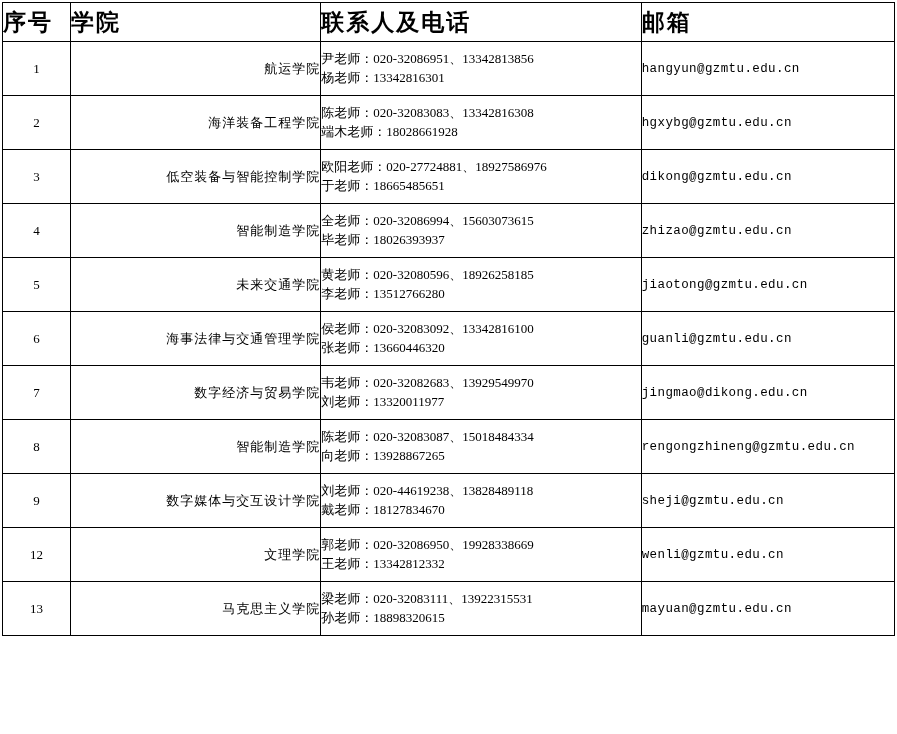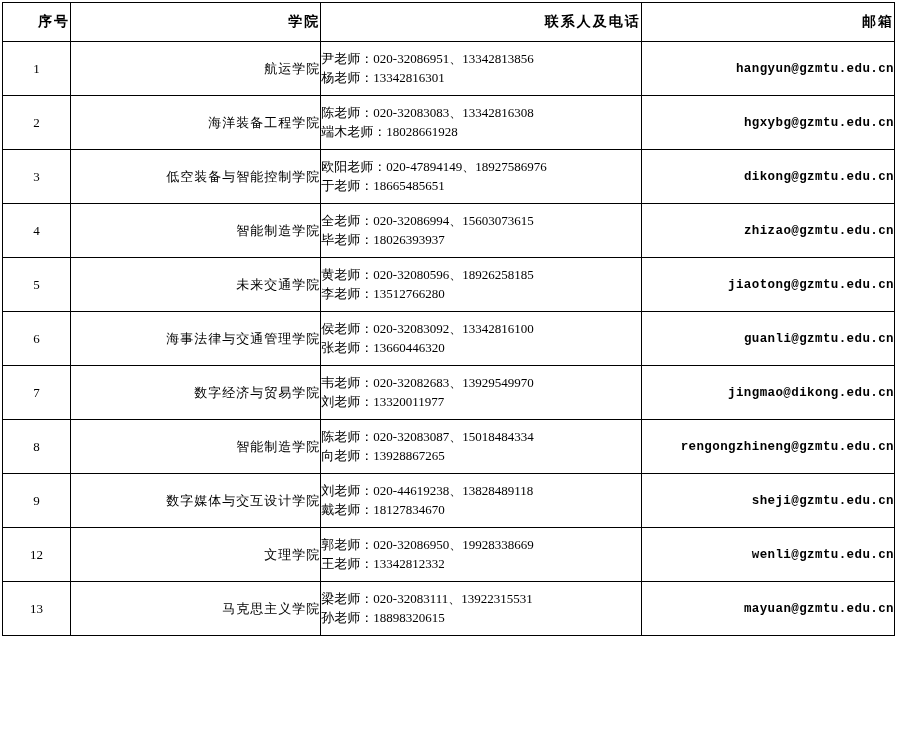--- a/index.html
+++ b/index.html
@@ -21,23 +21,23 @@
     table-layout: fixed;
   }
   table.contact-table th,
   table.contact-table td {
     border: 1px solid #000000;
     padding: 0;
     vertical-align: middle;
   }
   thead th {
     height: 38px;
-    font-size: 14px;
+    font-size: 23px;
     font-weight: bold;
-    text-align: right;
+    text-align: left;
     letter-spacing: 2px;
   }
   .col-index   { width: 68px; }
   .col-college { width: 250px; }
   .col-contact { width: 320px; }
   .col-email   { width: 253px; }
 
   tbody td {
     height: 53px;
     font-size: 13px;
@@ -54,25 +54,24 @@
   td.cell-contact {
     text-align: left;
     padding: 4px 0 4px 10px;
     line-height: 1.45;
   }
   td.cell-contact .line {
     white-space: nowrap;
     font-family: Liberation Serif, serif;
   }
   td.cell-email {
-    text-align: right;
+    text-align: left;
     font-family: "Liberation Mono", monospace;
     font-size: 12.5px;
     letter-spacing: 0.4px;
-    font-weight: bold;
   }
 </style>
 </head>
 <body>
 
 <table class="contact-table">
   <colgroup>
     <col class="col-index">
     <col class="col-college">
     <col class="col-contact">
@@ -102,21 +101,21 @@
         <td class="cell-contact">
           <div class="line">陈老师：020-32083083、13342816308</div>
           <div class="line">端木老师：18028661928</div>
         </td>
         <td class="cell-email">hgxybg@gzmtu.edu.cn</td>
       </tr>
       <tr>
         <td class="cell-index">3</td>
         <td class="cell-college">低空装备与智能控制学院</td>
         <td class="cell-contact">
-          <div class="line">欧阳老师：020-47894149、18927586976</div>
+          <div class="line">欧阳老师：020-27724881、18927586976</div>
           <div class="line">于老师：18665485651</div>
         </td>
         <td class="cell-email">dikong@gzmtu.edu.cn</td>
       </tr>
       <tr>
         <td class="cell-index">4</td>
         <td class="cell-college">智能制造学院</td>
         <td class="cell-contact">
           <div class="line">全老师：020-32086994、15603073615</div>
           <div class="line">毕老师：18026393937</div>

